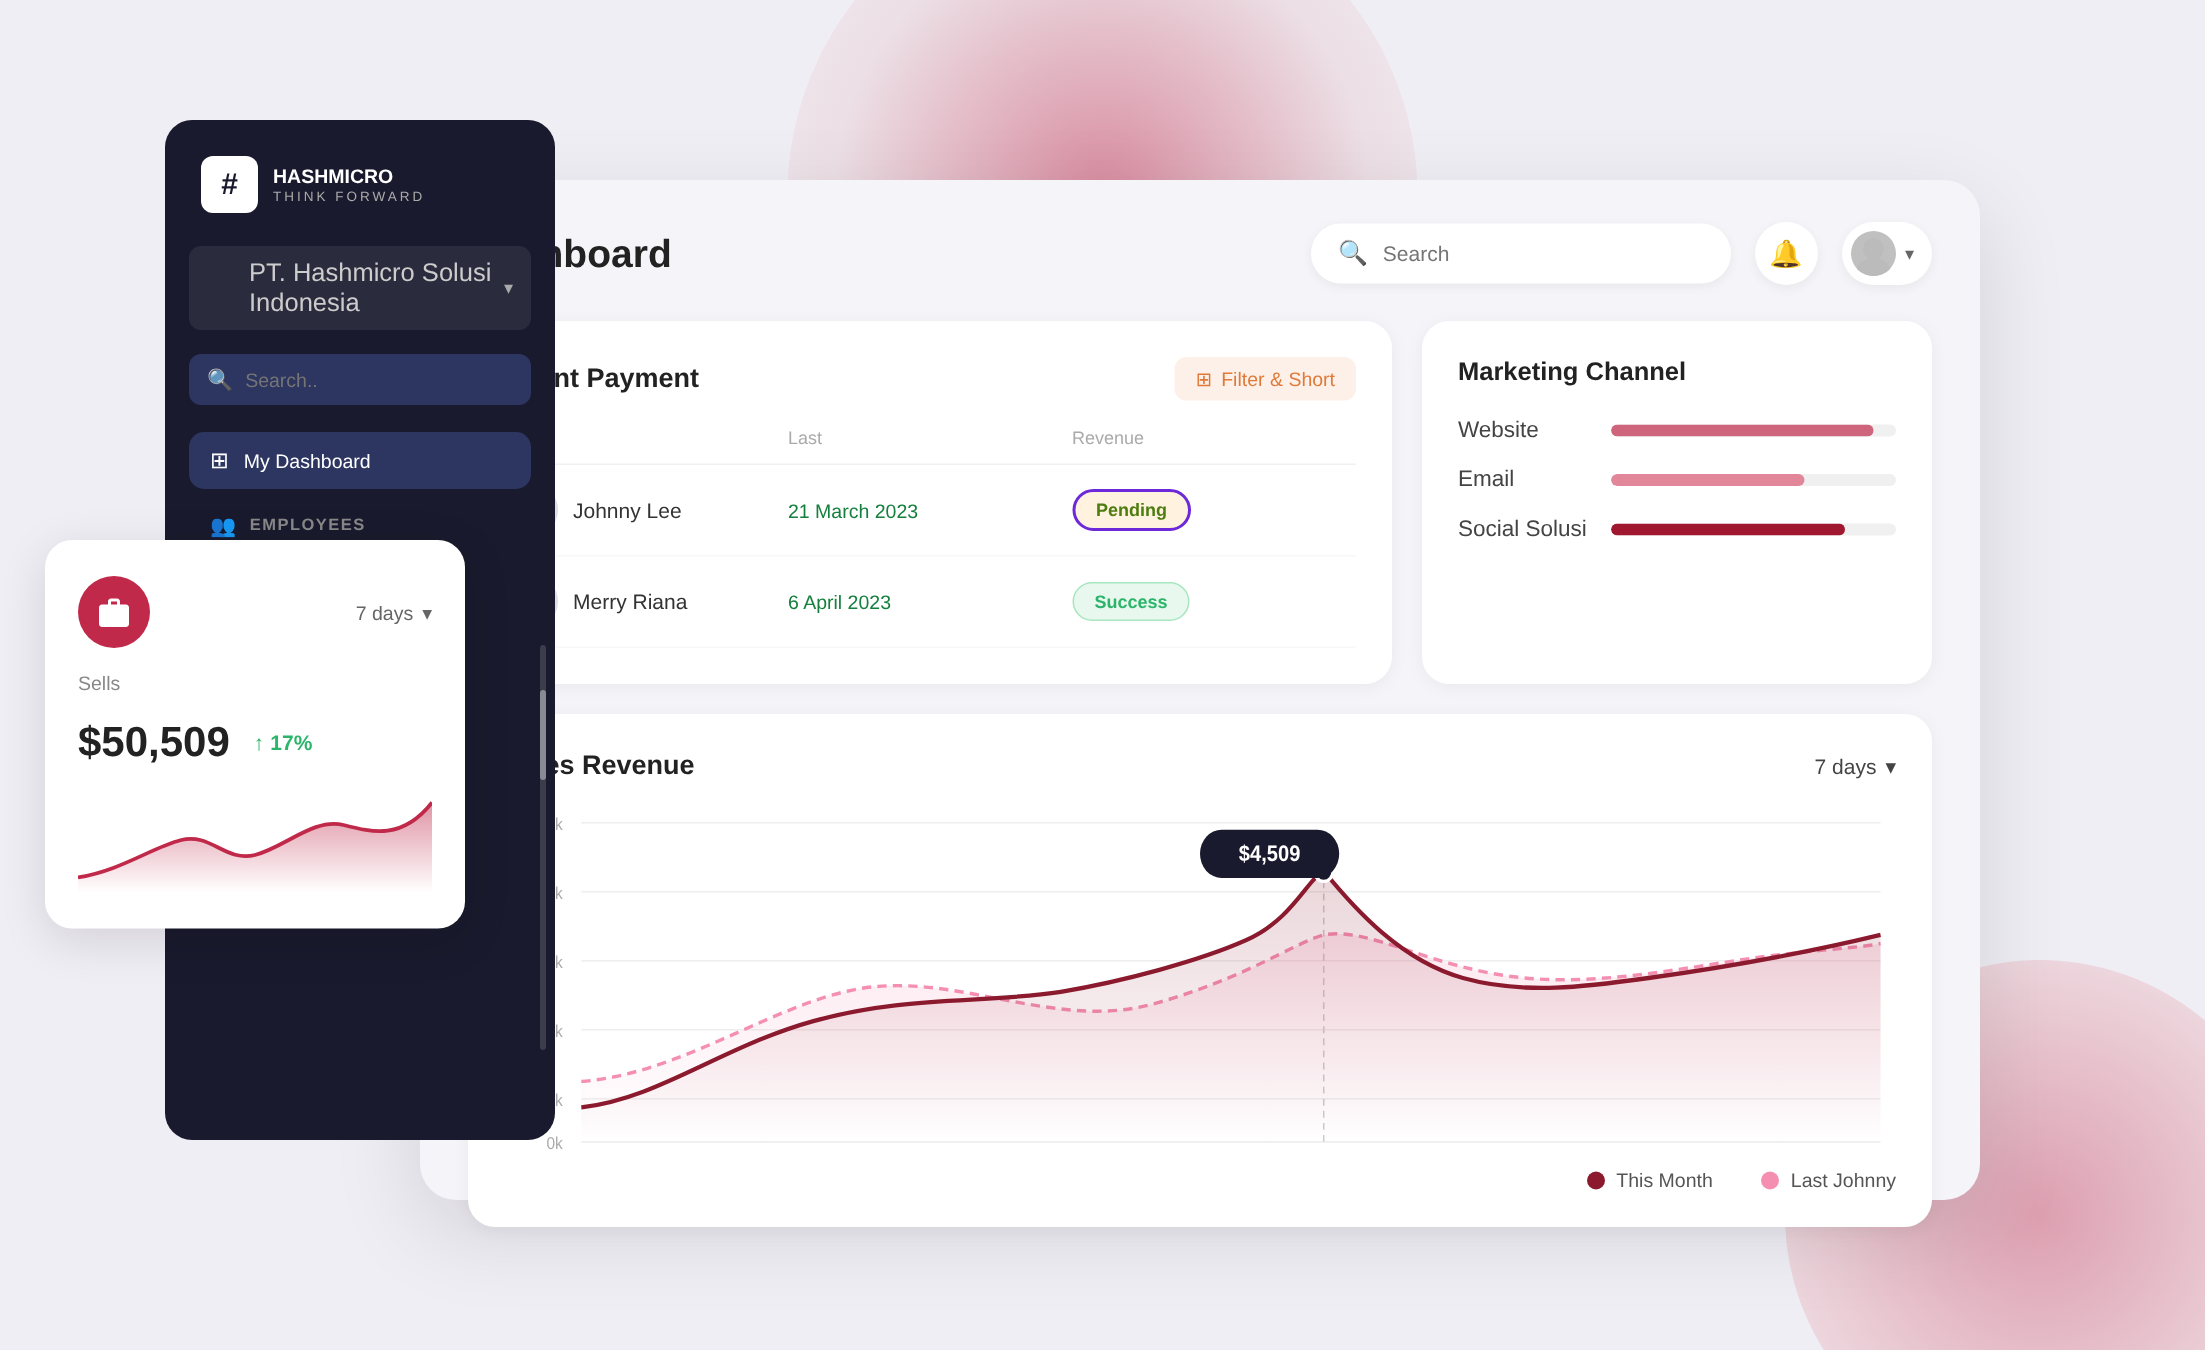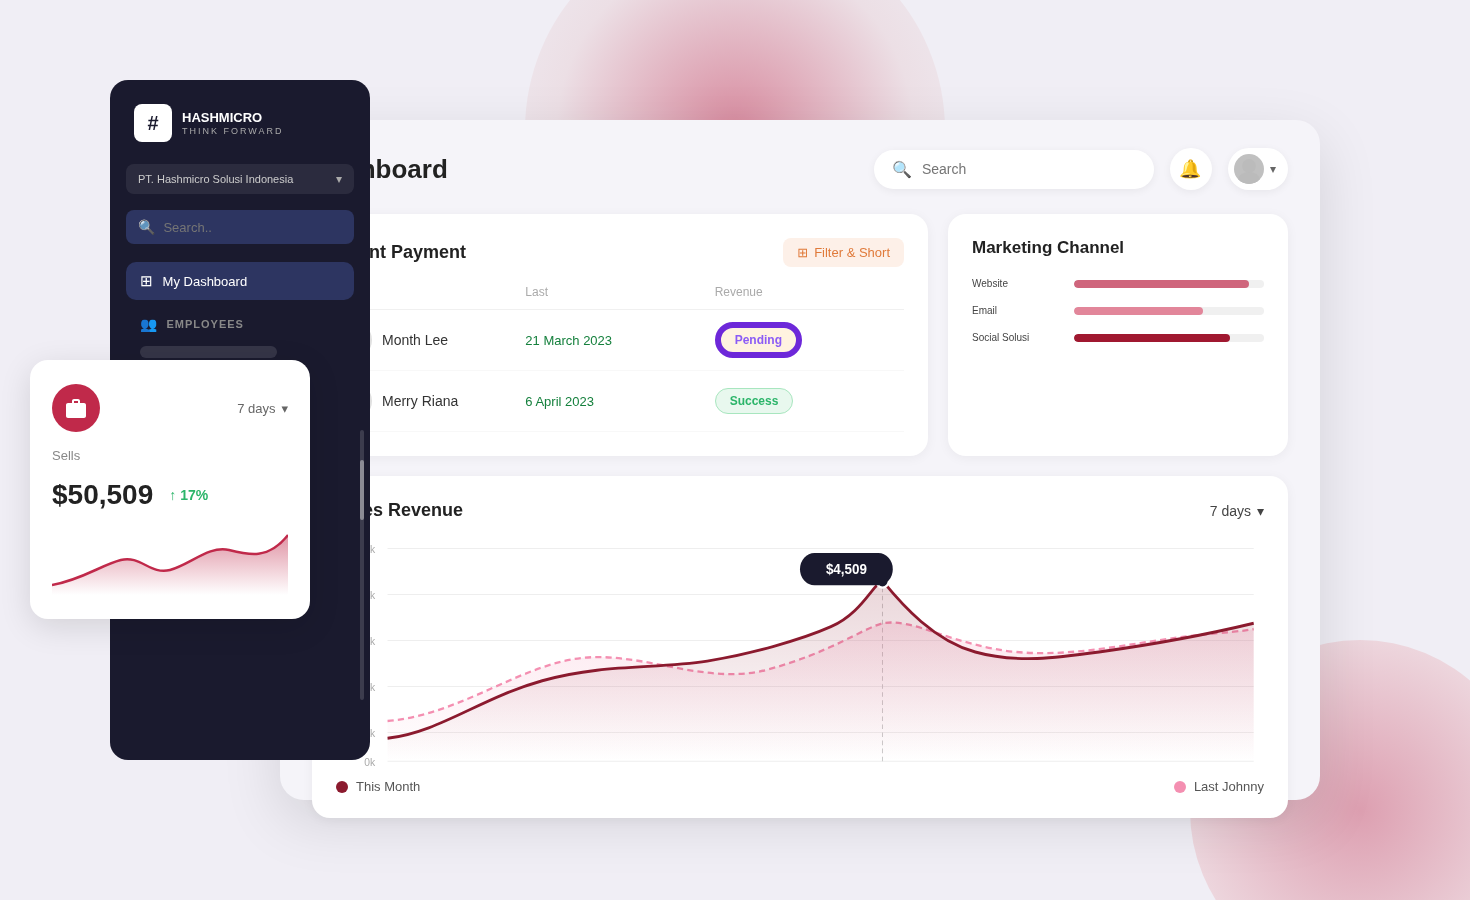--- a/index.html
+++ b/index.html
@@ -244,30 +244,30 @@
       display: flex; align-items: center; justify-content: center;
       font-size: 13px; color: #888;
     }
     .date-cell { font-size: 13px; color: #15803d; }
     .status-badge {
       display: inline-block;
       padding: 5px 14px;
       border-radius: 20px;
       font-size: 12px; font-weight: 600;
     }
-    .status-pending { background: #fff3e0; color: #8b5cf6; border: 6px solid #6d28d9; }
+    .status-pending { background: #fff3e0; color: #4d7c0f; border: 2px solid #6d28d9; }
     .status-success { background: #e8f8ee; color: #2cb56a; border: 1px solid #a8e6bf; }
 
     
     .marketing-card .card-title { margin-bottom: 20px; }
     .channel-item {
       display: flex; align-items: center; gap: 12px;
       margin-bottom: 16px;
     }
-    .channel-label { font-size: 10px; color: #444; width: 90px; flex-shrink: 0; }
+    .channel-label { font-size: 15px; color: #444; width: 90px; flex-shrink: 0; }
     .channel-bar-bg {
       flex: 1; height: 8px; background: #f0f0f0; border-radius: 4px; overflow: hidden;
     }
     .channel-bar { height: 100%; border-radius: 4px; background: #c0294a; }
     .sales-header {
       display: flex; align-items: center; justify-content: space-between;
       margin-bottom: 16px;
     }
     .period-select {
       display: flex; align-items: center; gap: 6px;
@@ -275,21 +275,21 @@
       cursor: pointer;
     }
 
     .chart-area {
       position: relative;
       height: 230px;
     }
     .chart-svg { width: 100%; height: 100%; }
 
     .chart-legend {
-      display: flex; align-items: center; justify-content: space-between; gap: 32px;
+      display: flex; align-items: center; justify-content: flex-end; gap: 32px;
       margin-top: 12px;
     }
     .legend-item {
       display: flex; align-items: center; gap: 8px;
       font-size: 13px; color: #555;
     }
     .legend-dot {
       width: 12px; height: 12px; border-radius: 50%;
     }
 
@@ -344,21 +344,21 @@
   <div class="sidebar">
     <div class="sidebar-logo">
       <div class="logo-icon">#</div>
       <div>
         <div class="logo-text">HASHMICRO</div>
         <div class="logo-sub">THINK FORWARD</div>
       </div>
     </div>
 
     <div class="company-selector">
-      <span style="font-size:11px;color:#ccc;">PT. Hashmicro Solusi Indonesia</span>
+      <span style="font-size:17px;color:#ccc;margin-left:28px;">PT. Hashmicro Solusi Indonesia</span>
       <span style="color:#aaa;">▾</span>
     </div>
 
     <div class="sidebar-search">
       <span style="color:#aaa;font-size:14px;">🔍</span>
       <input type="text" placeholder="Search.." style="">
     </div>
 
     <div class="sidebar-menu-item active">
       <span style="font-size:15px;">⊞</span>
@@ -419,21 +419,21 @@
         </div>
 
         <div class="table-row">
           <div class="client-cell">
             <div class="client-avatar">
               <svg width="36" height="36" viewBox="0 0 36 36">
                   <circle cx="18" cy="15" r="8" fill="#c0a080"></circle>
                   <ellipse cx="18" cy="30" rx="13" ry="9" fill="#c0a080"></ellipse>
                 </svg>
             </div>
-            <span>Month Lee</span>
+            <span>Johnny Lee</span>
           </div>
           <span class="date-cell">21 March 2023</span>
           <div>
             <span class="status-badge status-pending">Pending</span>
           </div>
         </div>
 
         <div class="table-row">
           <div class="client-cell">
             <div class="client-avatar">

